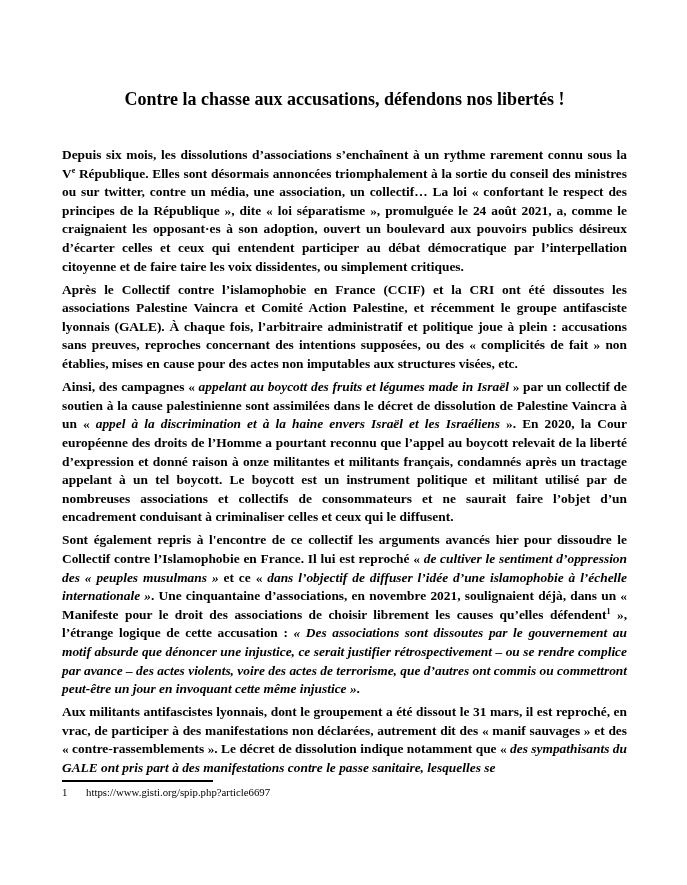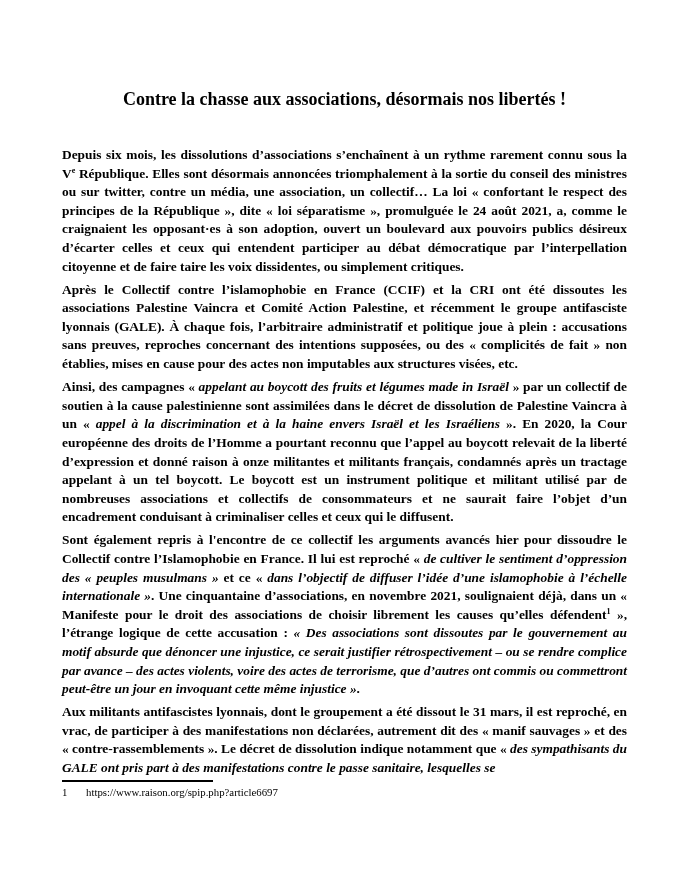--- a/index.html
+++ b/index.html
@@ -43,32 +43,32 @@
     display: flex;
   }
   .fn-num { width: 24px; flex: 0 0 auto; }
   .fn-text { flex: 1 1 auto; }
 </style>
 </head>
 <body>
 
 <div class="page">
 
-  <h1 class="doc-title">Contre la chasse aux associations, désormais nos libertés !</h1>
+  <h1 class="doc-title">Contre la chasse aux accusations, défendons nos libertés !</h1>
 
   <p class="para"><span>Depuis six mois, les dissolutions d’associations s’enchaînent à un rythme rarement connu sous la V</span><sup>e</sup><span> République. Elles sont désormais annoncées triomphalement à la sortie du conseil des ministres ou sur twitter, contre un média, une association, un collectif… La loi « confortant le respect des principes de la République », dite « loi séparatisme », promulguée le 24 août 2021, a, comme le craignaient les opposant·es à son adoption, ouvert un boulevard aux pouvoirs publics désireux d’écarter celles et ceux qui entendent participer au débat démocratique par l’interpellation citoyenne et de faire taire les voix dissidentes, ou simplement critiques.</span></p>
 
   <p class="para"><span>Après le Collectif contre l’islamophobie en France (CCIF) et la CRI ont été dissoutes les associations Palestine Vaincra et Comité Action Palestine, et récemment le groupe antifasciste lyonnais (GALE). À chaque fois, l’arbitraire administratif et politique joue à plein : accusations sans preuves, reproches concernant des intentions supposées, ou des « complicités de fait » non établies, mises en cause pour des actes non imputables aux structures visées, etc.</span></p>
 
   <p class="para"><span>Ainsi, des campagnes « </span><span class="it">appelant au boycott des fruits et légumes made in Israël</span><span> » par un collectif de soutien à la cause palestinienne sont assimilées dans le décret de dissolution de Palestine Vaincra à un « </span><span class="it">appel à la discrimination et à la haine envers Israël et les Israéliens</span><span> ». En 2020, la Cour européenne des droits de l’Homme a pourtant reconnu que l’appel au boycott relevait de la liberté d’expression et donné raison à onze militantes et militants français, condamnés après un tractage appelant à un tel boycott. Le boycott est un instrument politique et militant utilisé par de nombreuses associations et collectifs de consommateurs et ne saurait faire l’objet d’un encadrement conduisant à criminaliser celles et ceux qui le diffusent.</span></p>
 
   <p class="para"><span>Sont également repris à l'encontre de ce collectif les arguments avancés hier pour dissoudre le Collectif contre l’Islamophobie en France. Il lui est reproché « </span><span class="it">de cultiver le sentiment d’oppression des « peuples musulmans »</span><span> et ce « </span><span class="it">dans l’objectif de diffuser l’idée d’une islamophobie à l’échelle internationale »</span><span>. Une cinquantaine d’associations, en novembre 2021, soulignaient déjà, dans un « Manifeste pour le droit des associations de choisir librement les causes qu’elles défendent</span><sup>1</sup><span> », l’étrange logique de cette accusation : </span><span class="it">« Des associations sont dissoutes par le gouvernement au motif absurde que dénoncer une injustice, ce serait justifier rétrospectivement – ou se rendre complice par avance – des actes violents, voire des actes de terrorisme, que d’autres ont commis ou commettront peut-être un jour en invoquant cette même injustice »</span><span>.</span></p>
 
   <p class="para last"><span>Aux militants antifascistes lyonnais, dont le groupement a été dissout le 31 mars, il est reproché, en vrac, de participer à des manifestations non déclarées, autrement dit des « manif sauvages » et des « contre-rassemblements ». Le décret de dissolution indique notamment que « </span><span class="it">des sympathisants du GALE ont pris part à des manifestations contre le passe sanitaire, lesquelles se</span></p>
 
   <div class="footnote-sep"></div>
 
   <div class="footnote">
     <span class="fn-num">1</span>
-    <span class="fn-text">https://www.raison.org/spip.php?article6697</span>
+    <span class="fn-text">https://www.gisti.org/spip.php?article6697</span>
   </div>
 
 </div>
 
 </body></html>

